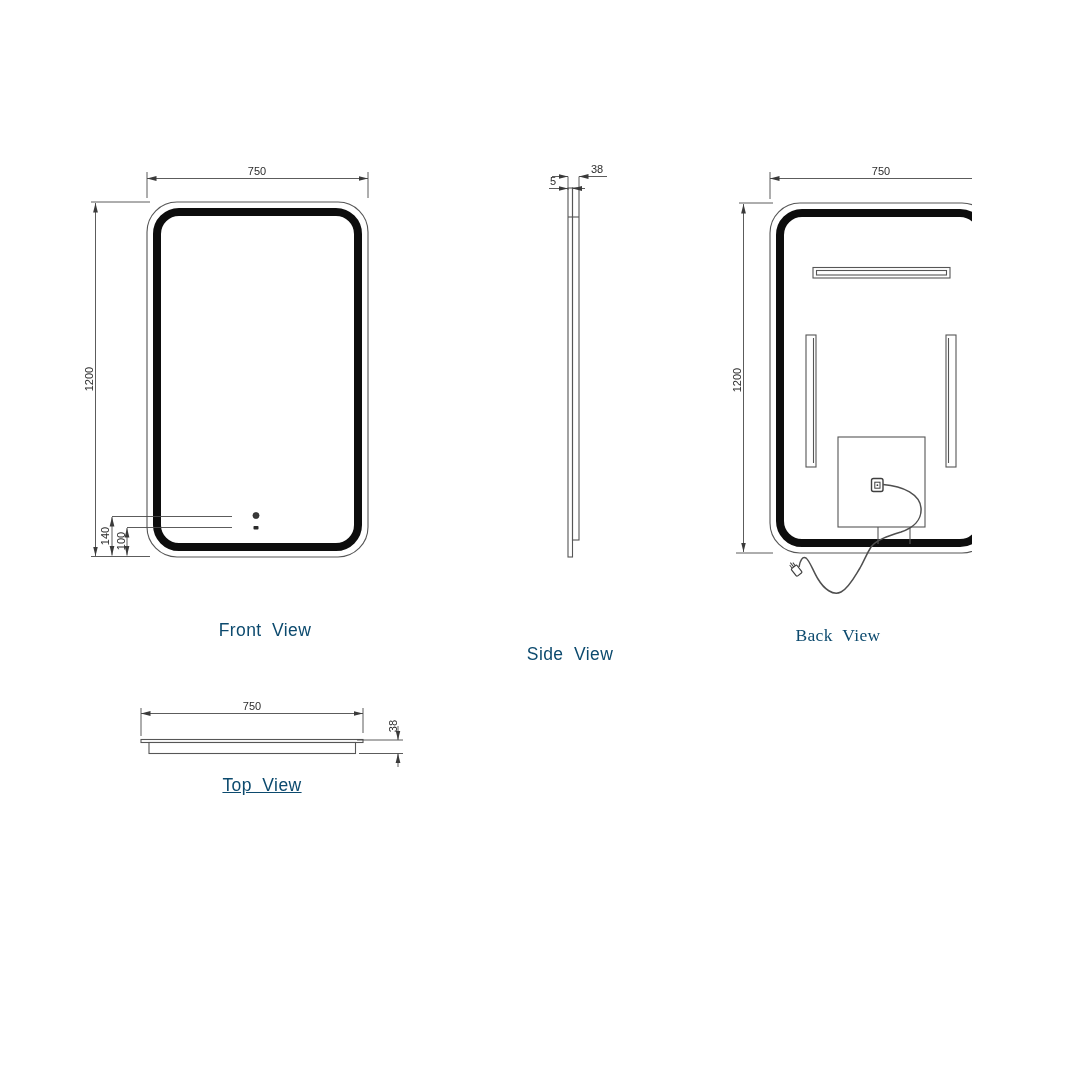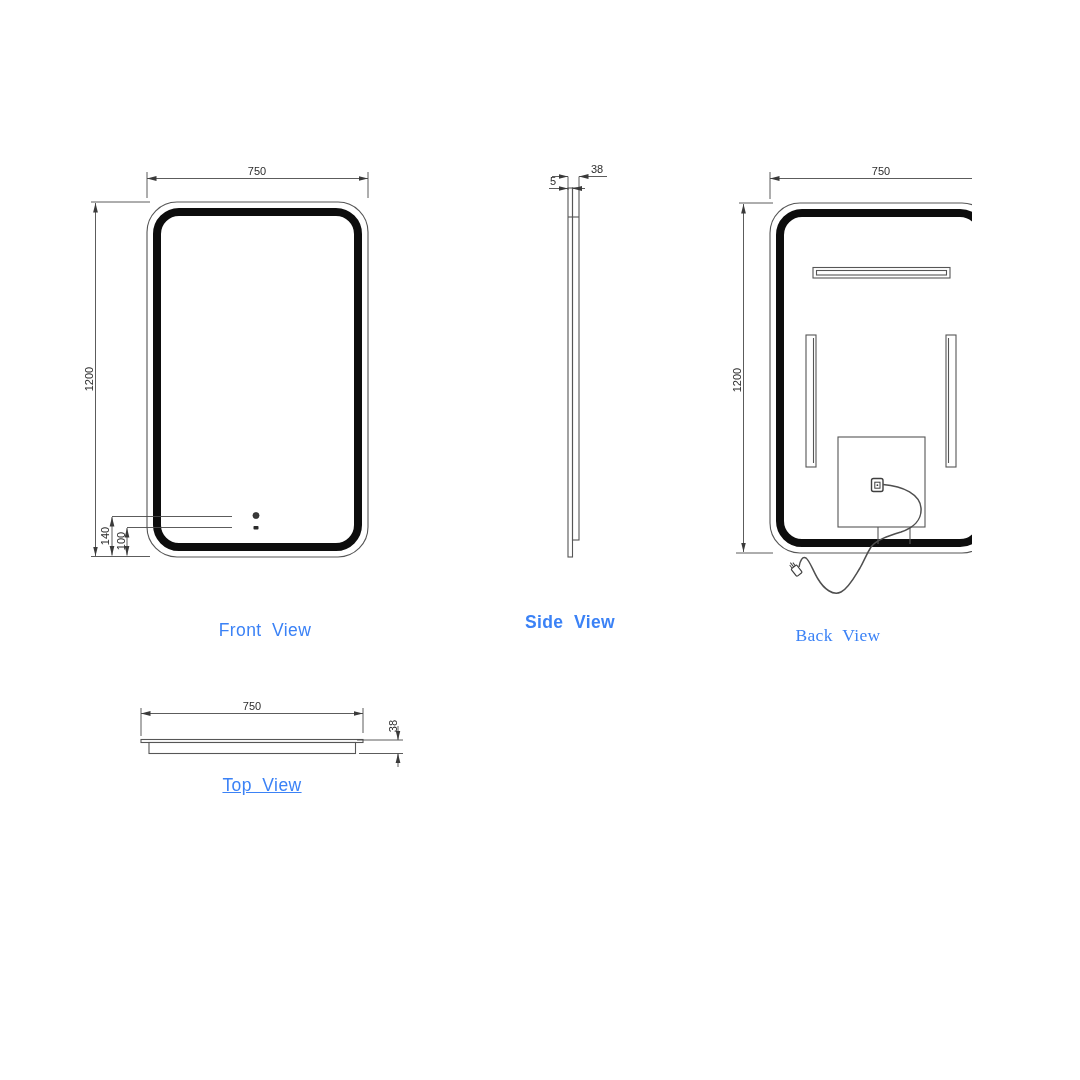--- a/index.html
+++ b/index.html
@@ -9,21 +9,21 @@
   }
   svg.drawing { position:absolute; left:0; top:0; }
   .ln   { stroke:#565656; stroke-width:1.1; fill:none; }
   .lnw  { stroke:#565656; stroke-width:1.1; fill:#ffffff; }
   .dln  { stroke:#4a4a4a; stroke-width:0.9; fill:none; }
   .frame{ stroke:#0d0d0d; stroke-width:8; fill:none; }
   .cable{ stroke:#4f4f4f; stroke-width:1.5; fill:none; }
   .dim-text { font-family:"Liberation Sans", sans-serif; font-size:11px; fill:#2d2d2d; }
   .view-label {
     position:absolute; transform:translateX(-50%);
-    font-size:17.5px; color:#3b82f6; white-space:pre; letter-spacing:0.4px;text-align:right;
+    font-size:17.5px; color:#0c4a6e; white-space:pre; letter-spacing:0.4px;text-align:right;
   }
 </style>
 </head>
 <body>
 
 <div class="canvas">
 
 <svg class="drawing" width="1080" height="1080" viewBox="0 0 1080 1080">
   <defs>
     <marker id="arrow" viewBox="0 0 10 6" markerWidth="10" markerHeight="6" refX="9.5" refY="3" orient="auto-start-reverse" markerUnits="userSpaceOnUse">
@@ -157,17 +157,17 @@
       <line class="dln" x1="357" y1="740" x2="403" y2="740"></line>
       <line class="dln" x1="359" y1="753.5" x2="403" y2="753.5"></line>
       <line class="dln" x1="398" y1="726" x2="398" y2="740" marker-end="url(#arrow)"></line>
       <line class="dln" x1="398" y1="753.5" x2="398" y2="767" marker-start="url(#arrow)"></line>
       <text class="dim-text" text-anchor="middle" dominant-baseline="central" x="392.5" y="726" transform="rotate(-90 392.5 726)">38</text>
     </g>
   </g>
 </svg>
 
 <div class="view-label" style="left:265px; top:620px;">Front  View</div>
-<div class="view-label" style="left:570px; top:612px;font-weight:bold;">Side  View</div>
+<div class="view-label" style="left:570px; top:644px;">Side  View</div>
 <div class="view-label" style="left:838px; top:625px;font-family:Liberation Serif, serif;">Back  View</div>
 <div class="view-label" style="left:262px; top:775px;text-decoration:underline;">Top  View</div>
 
 </div>
 
 </body></html>

